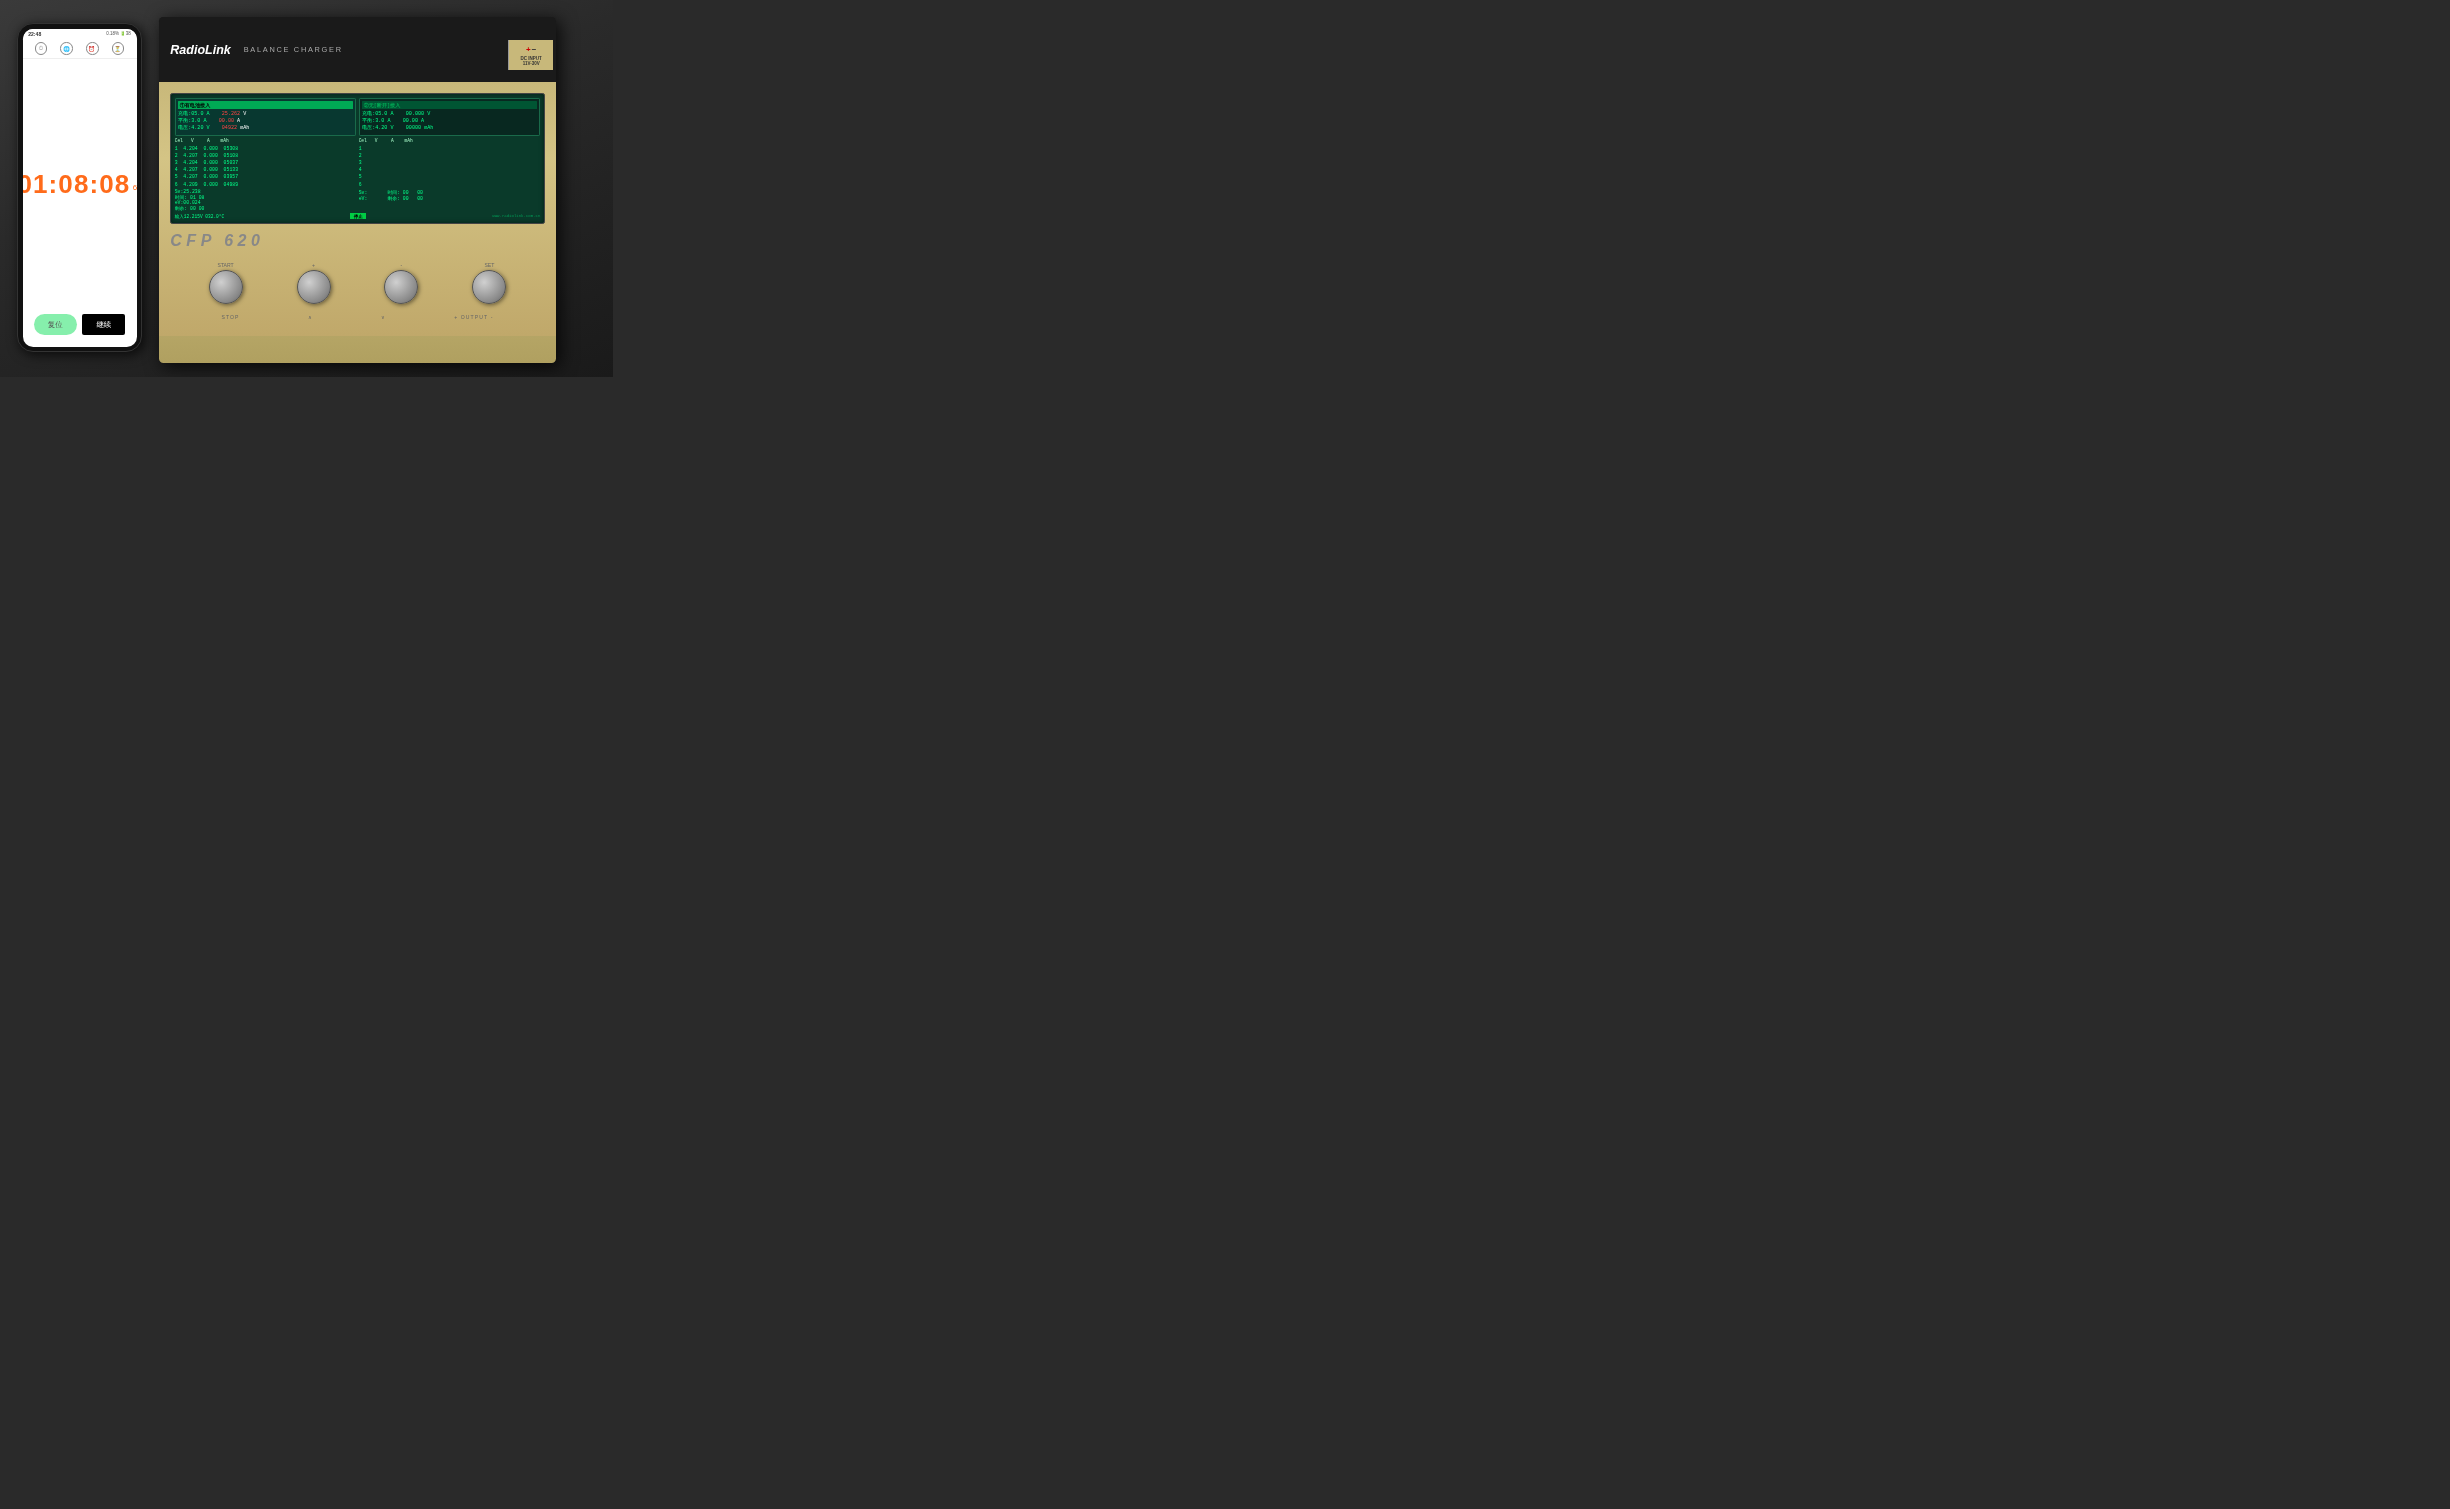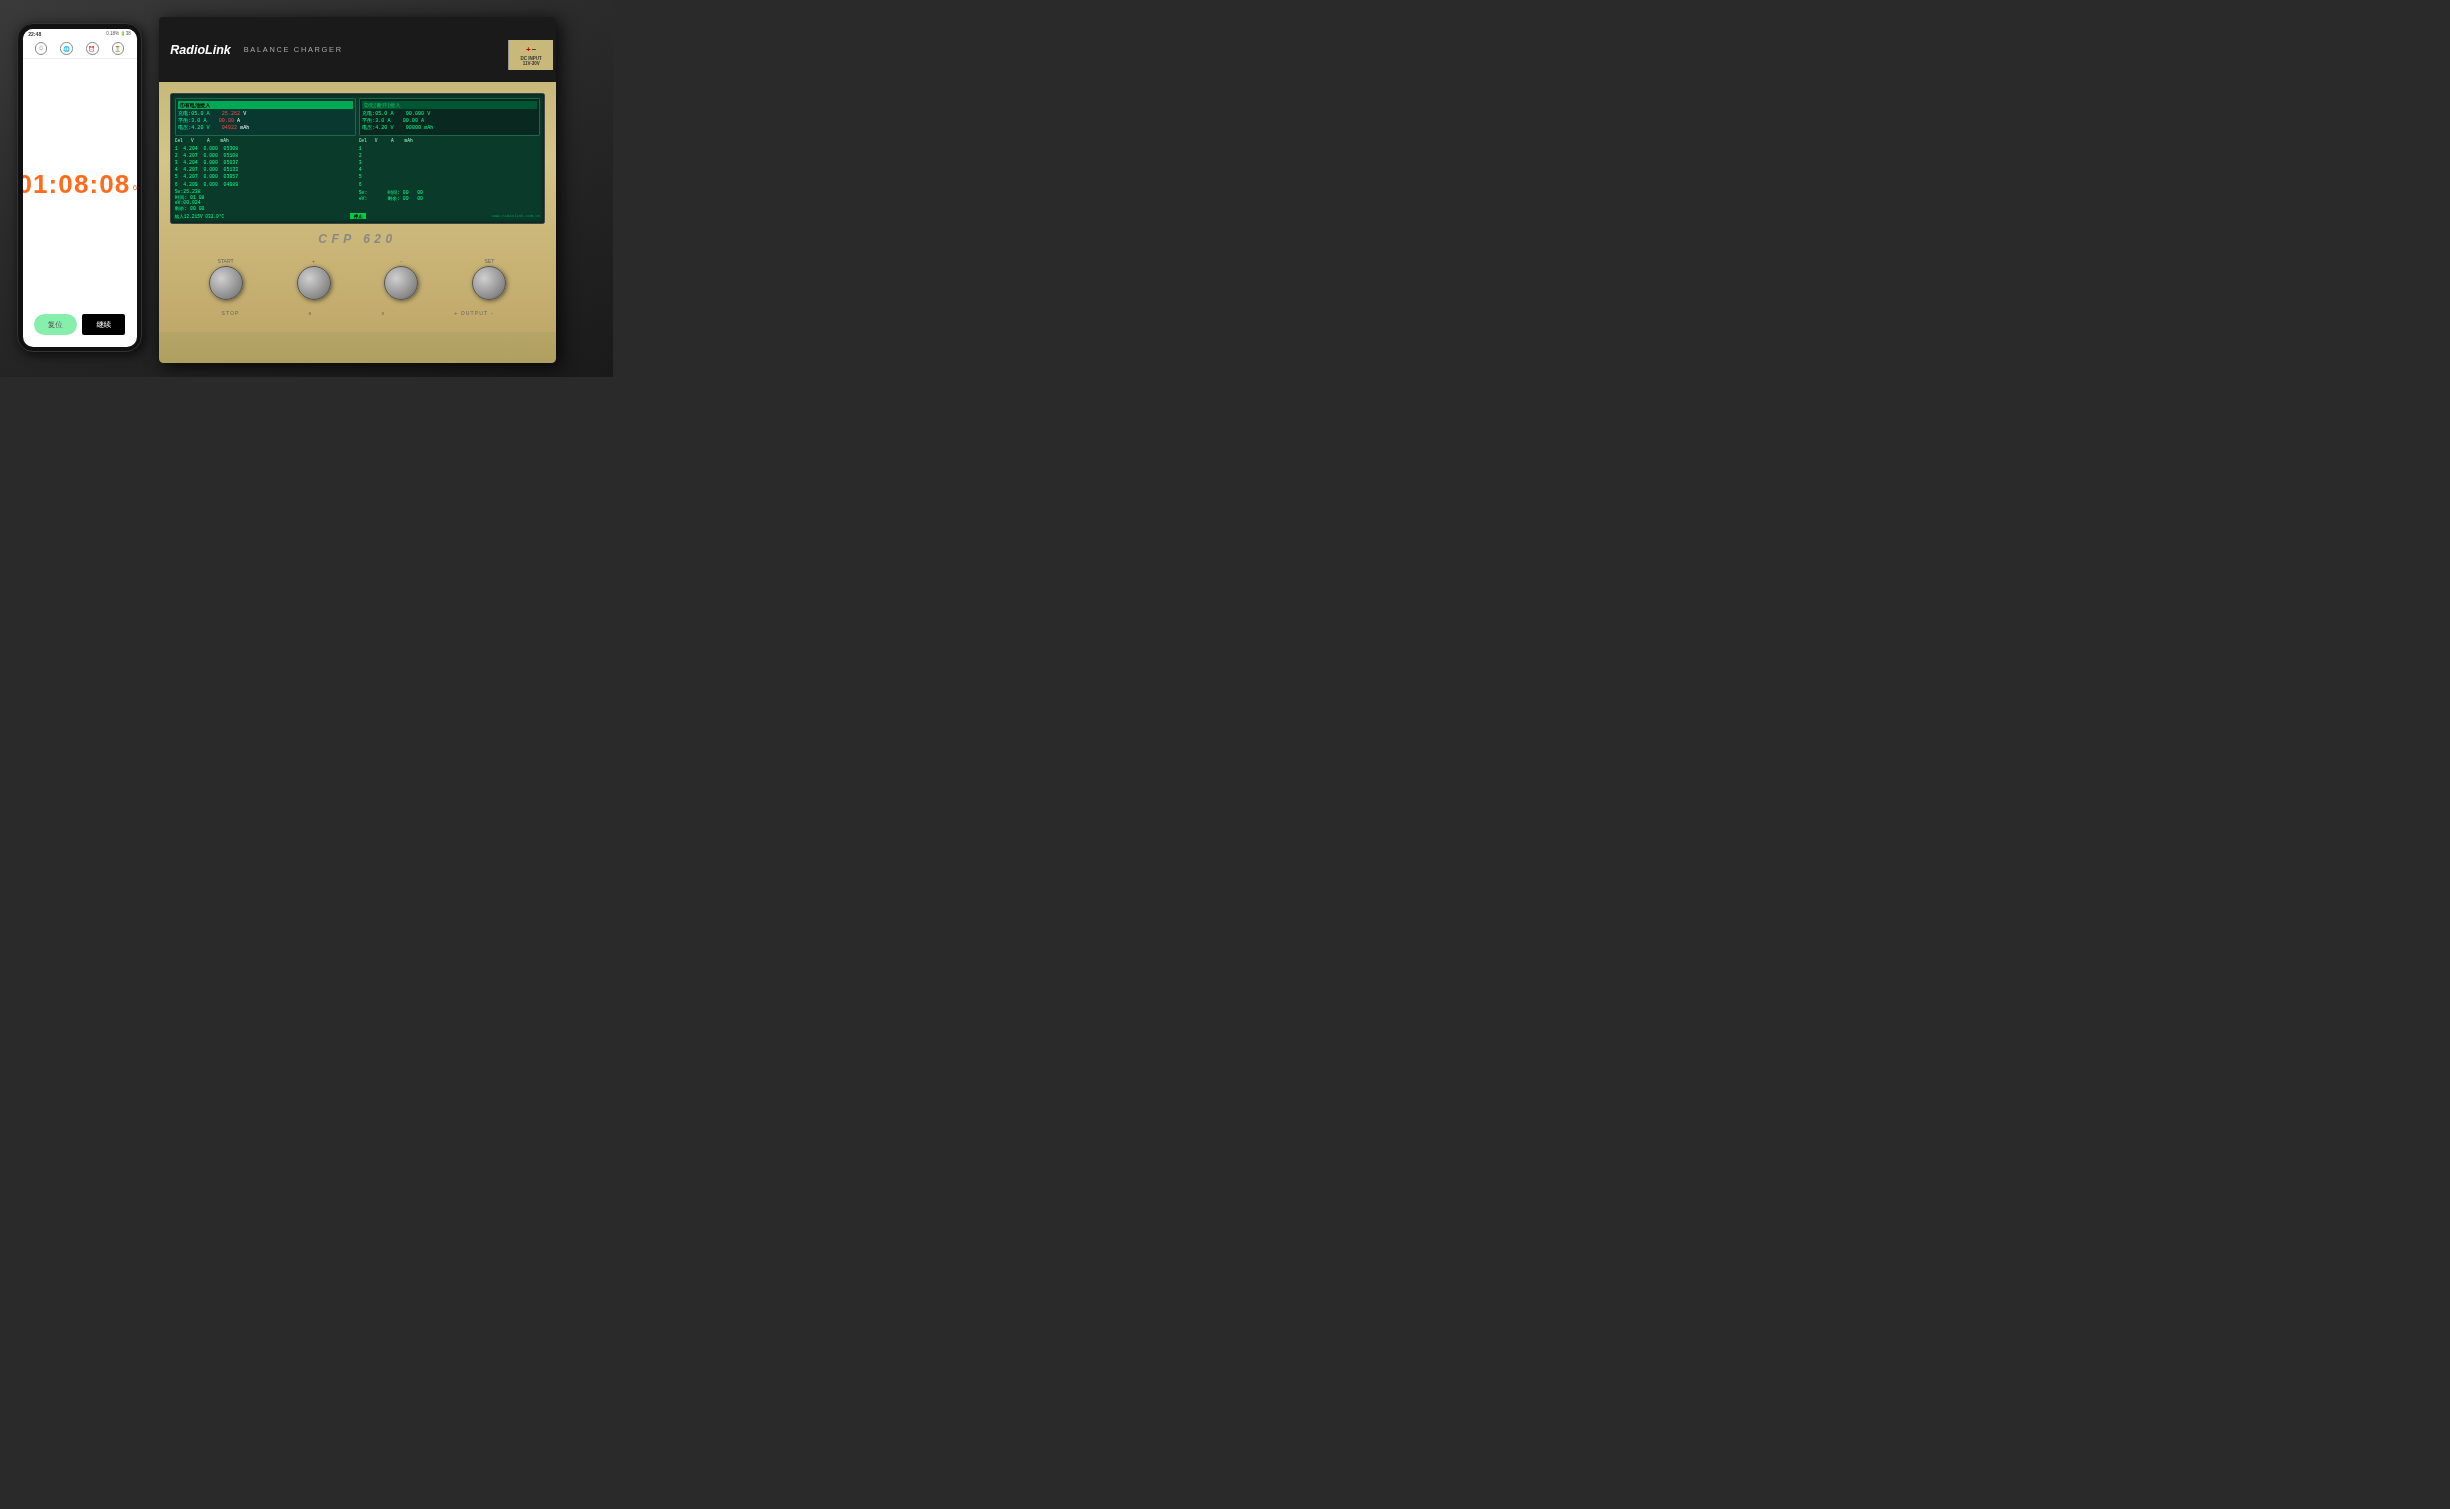--- a/index.html
+++ b/index.html
@@ -272,22 +272,22 @@
       font-weight: bold;
     }
 
     .lcd-url {
       font-size: 4px;
       color: #009955;
     }
 
     
     .charger-model-name {
-      text-align: center;
-      font-size: 12px;
+      text-align: left;
+      font-size: 16px;
       font-weight: bold;
       color: #888;
       letter-spacing: 4.5px;
       font-style: italic;
       margin-top: 2.8px;
     }
 
     
     .charger-buttons-row {
       display: flex;

